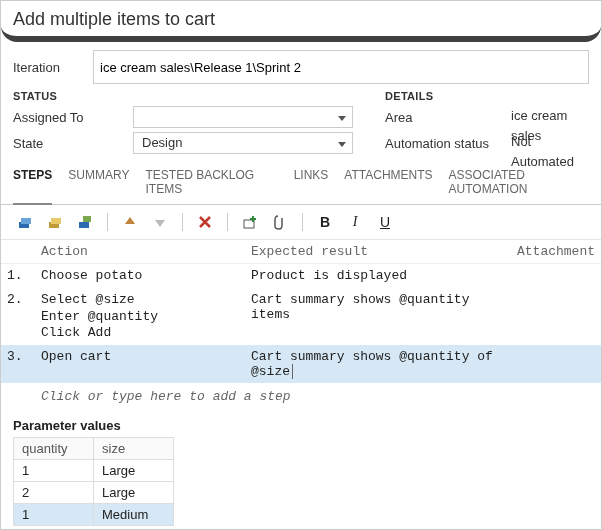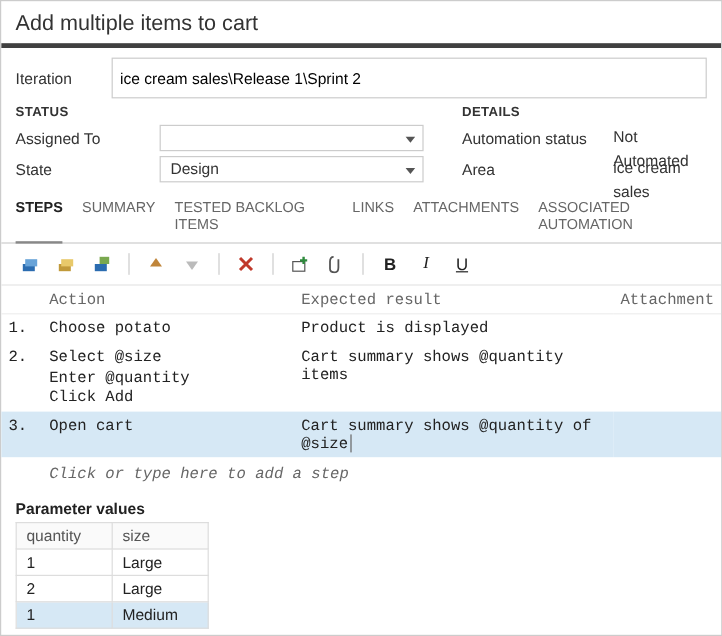--- a/index.html
+++ b/index.html
@@ -1,18 +1,18 @@
 <!DOCTYPE html>
 <html><head>
 <meta charset="utf-8">
 <style>
   * { box-sizing: border-box; }
   html,body { margin:0; padding:0; font-family:"Segoe UI",Arial,sans-serif; font-size:13px; color:#222; background:#fff; }
   .page { width:602px; height:530px; border:1px solid #ccc; background:#fff; overflow:hidden; position:relative; }
-  .title { font-size:18px; font-weight:400; padding:8px 12px 6px 12px; border-bottom:4px solid #404040; color:#333; }
+  .title { font-size:18px; font-weight:400; padding:8px 12px 6px 12px; border-bottom:6px solid #404040; color:#333;border-radius:16px; }
   .content { padding:8px 12px 0 12px; }
   .row { display:flex; align-items:center; margin-bottom:6px; }
   .lbl-iter { width:80px; color:#333; }
   .iter-input { flex:1; height:22px; border:1px solid #ccc; padding:16px 6px; font-size:13px; }
   .cols { display:flex; margin-top:6px;gap:20px; }
   .col-status { flex:0 0 340px; }
   .col-details { flex:1; padding-left:12px; }
   .sec-head { font-size:11px; font-weight:bold; letter-spacing:0.3px; color:#333; margin-bottom:4px; }
   .frow { display:flex; align-items:center; margin-bottom:4px; }
   .flabel { flex:0 0 120px; color:#333; }
@@ -63,26 +63,26 @@
         <div class="fselect"></div>
       </div>
       <div class="frow">
         <div class="flabel">State</div>
         <div class="fselect">Design</div>
       </div>
     </div>
     <div class="col-details">
       <div class="sec-head">DETAILS</div>
       <div class="frow">
+        <div class="flabel">Area</div>
+        <div class="ftext">ice cream sales</div>
+      </div>
+      <div class="frow">
         <div class="flabel">Automation status</div>
         <div class="ftext">Not Automated</div>
-      </div>
-      <div class="frow">
-        <div class="flabel">Area</div>
-        <div class="ftext">ice cream sales</div>
       </div>
     </div>
   </div>
 </div>
 
 <div class="tabs" id="tabbar">
       <div class="tab active">STEPS</div>
       <div class="tab">SUMMARY</div>
       <div class="tab">TESTED BACKLOG ITEMS</div>
       <div class="tab">LINKS</div>

